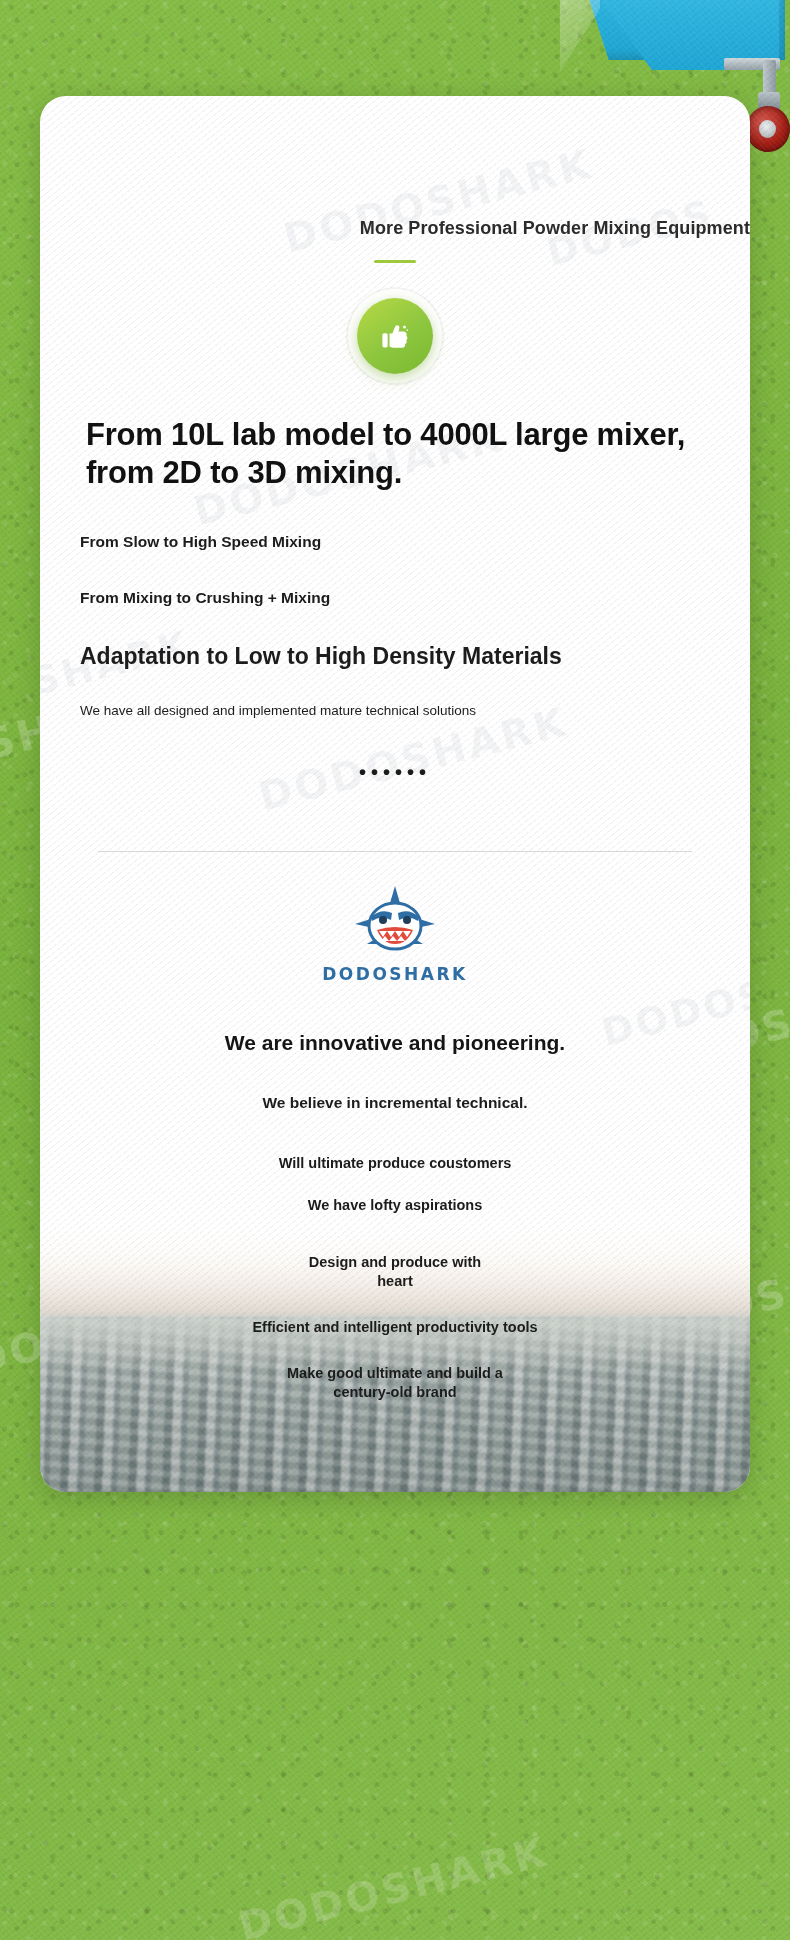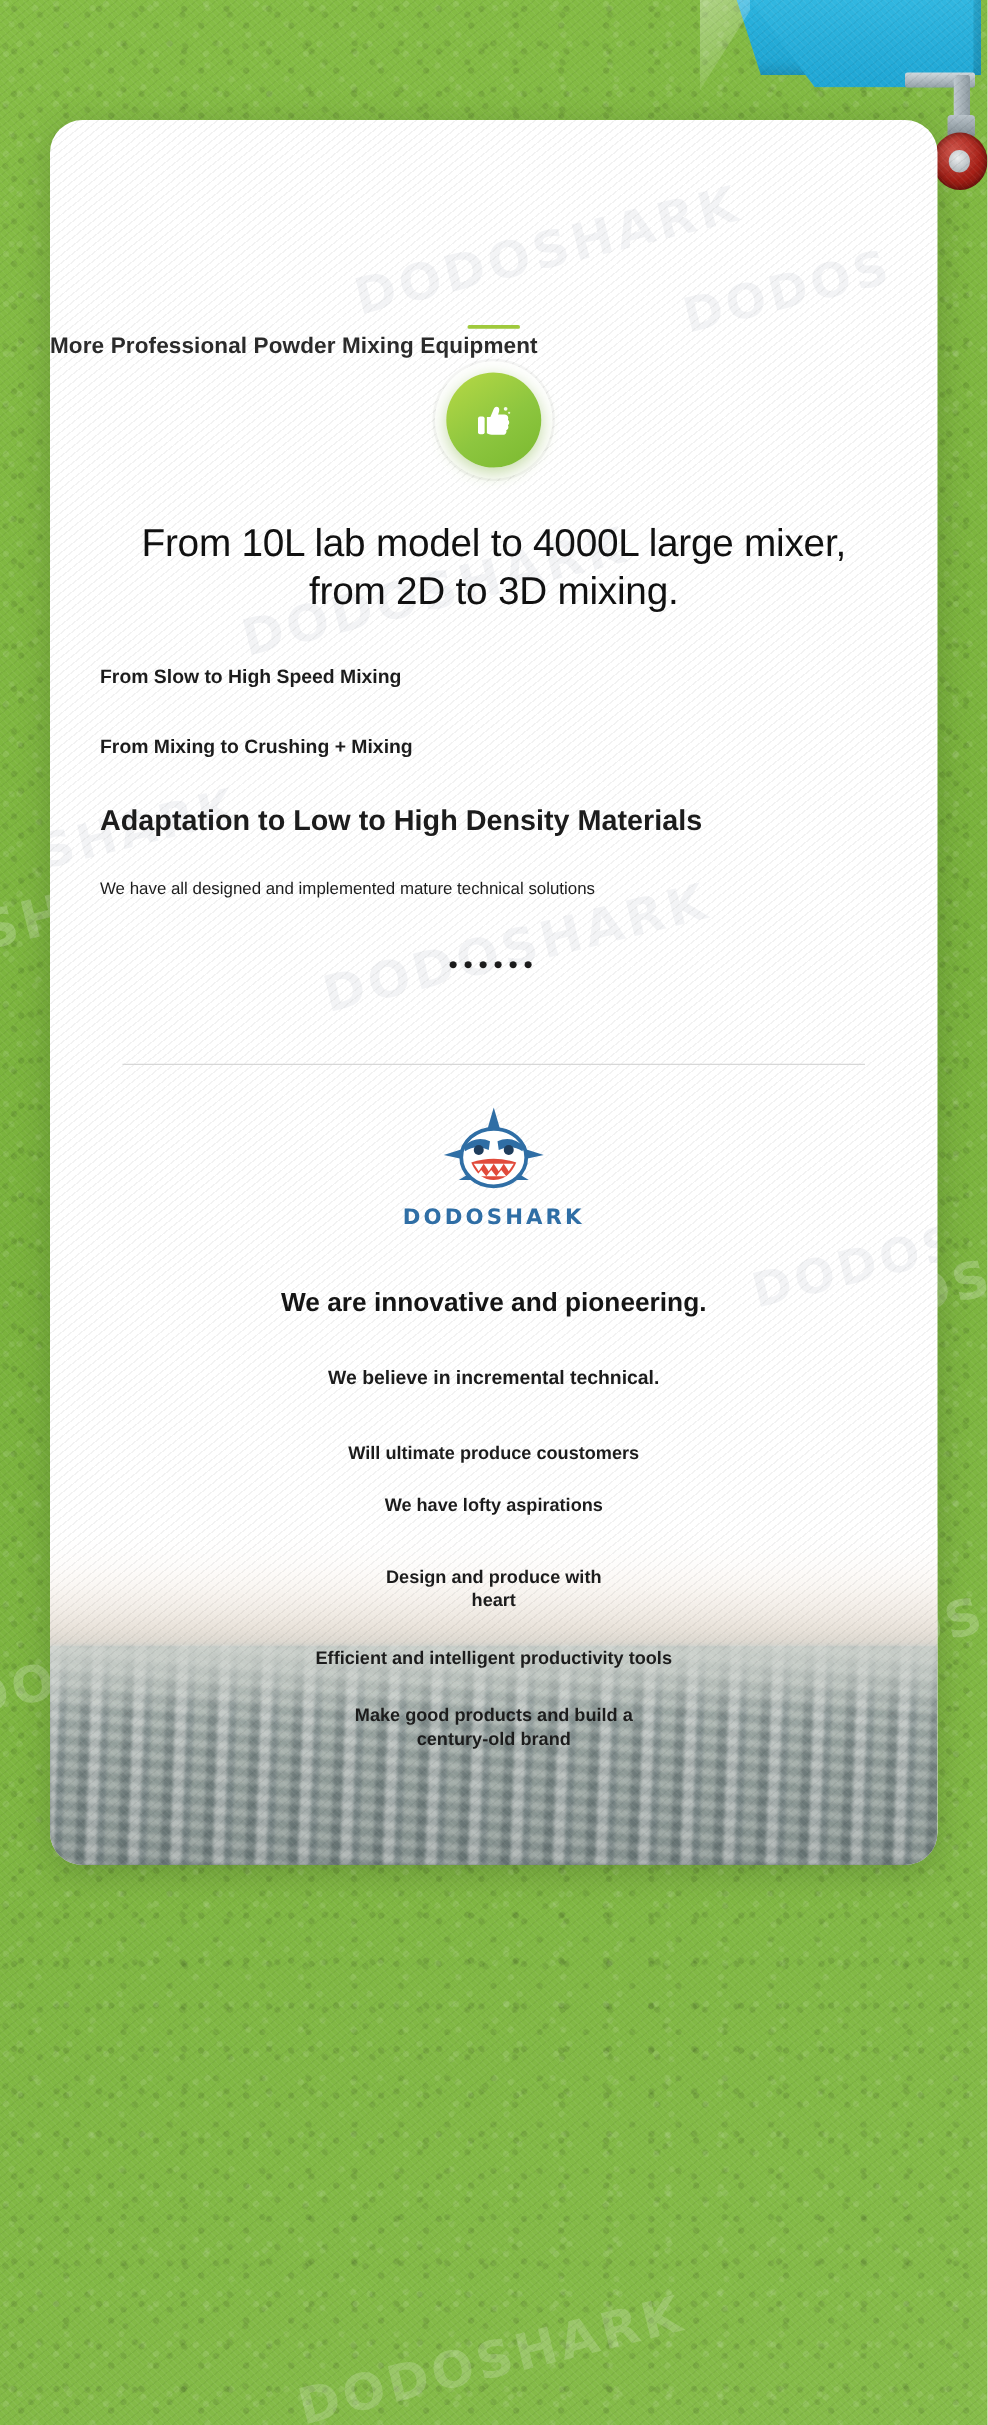--- a/index.html
+++ b/index.html
@@ -214,26 +214,25 @@
   .content {
     position: absolute;
     inset: 0;
     z-index: 3;
   }
 
   .eyebrow {
     position: absolute;
     top: 122px;
     left: 0; right: 0;
-    text-align: left;
+    text-align: right;
     font-size: 18px;
     font-weight: 700;
     color: #2b2b2b;
     letter-spacing: 0.1px;
-    margin-top: 48px;
   }
   .divider-short {
     position: absolute;
     top: 164px;
     left: 50%;
     transform: translateX(-50%);
     width: 42px;
     height: 3px;
     background: #9fc93c;
     border-radius: 2px;
@@ -253,24 +252,23 @@
     align-items: center;
     justify-content: center;
   }
   .badge svg { display: block; }
 
   .headline {
     position: absolute;
     top: 320px;
     left: 46px;
     right: 46px;
-    text-align: center;
     font-size: 31px;
     line-height: 1.22;
-    font-weight: 400;
+    font-weight: 700;
     color: #111;
     letter-spacing: -0.2px;
   }
 
   .bullet {
     position: absolute;
     left: 40px;
     right: 40px;
     text-align: left;
     color: #1c1c1c;
@@ -427,18 +425,18 @@
       </div>
 
       <div class="sub-headline">We are innovative and pioneering.</div>
 
       <div class="vline v1">We believe in incremental technical.</div>
       <div class="vline v2">Will ultimate produce coustomers</div>
       <div class="vline v3">We have lofty aspirations</div>
       <div class="vline v4" style="white-space: pre-line;">Design and produce with
 heart</div>
       <div class="vline v5">Efficient and intelligent productivity tools</div>
-      <div class="vline v6" style="white-space: pre-line;">Make good products and build a
+      <div class="vline v6" style="white-space: pre-line;">Make good ultimate and build a
 century-old brand</div>
 
     </div>
   </div>
 </div>
 
 </body></html>

